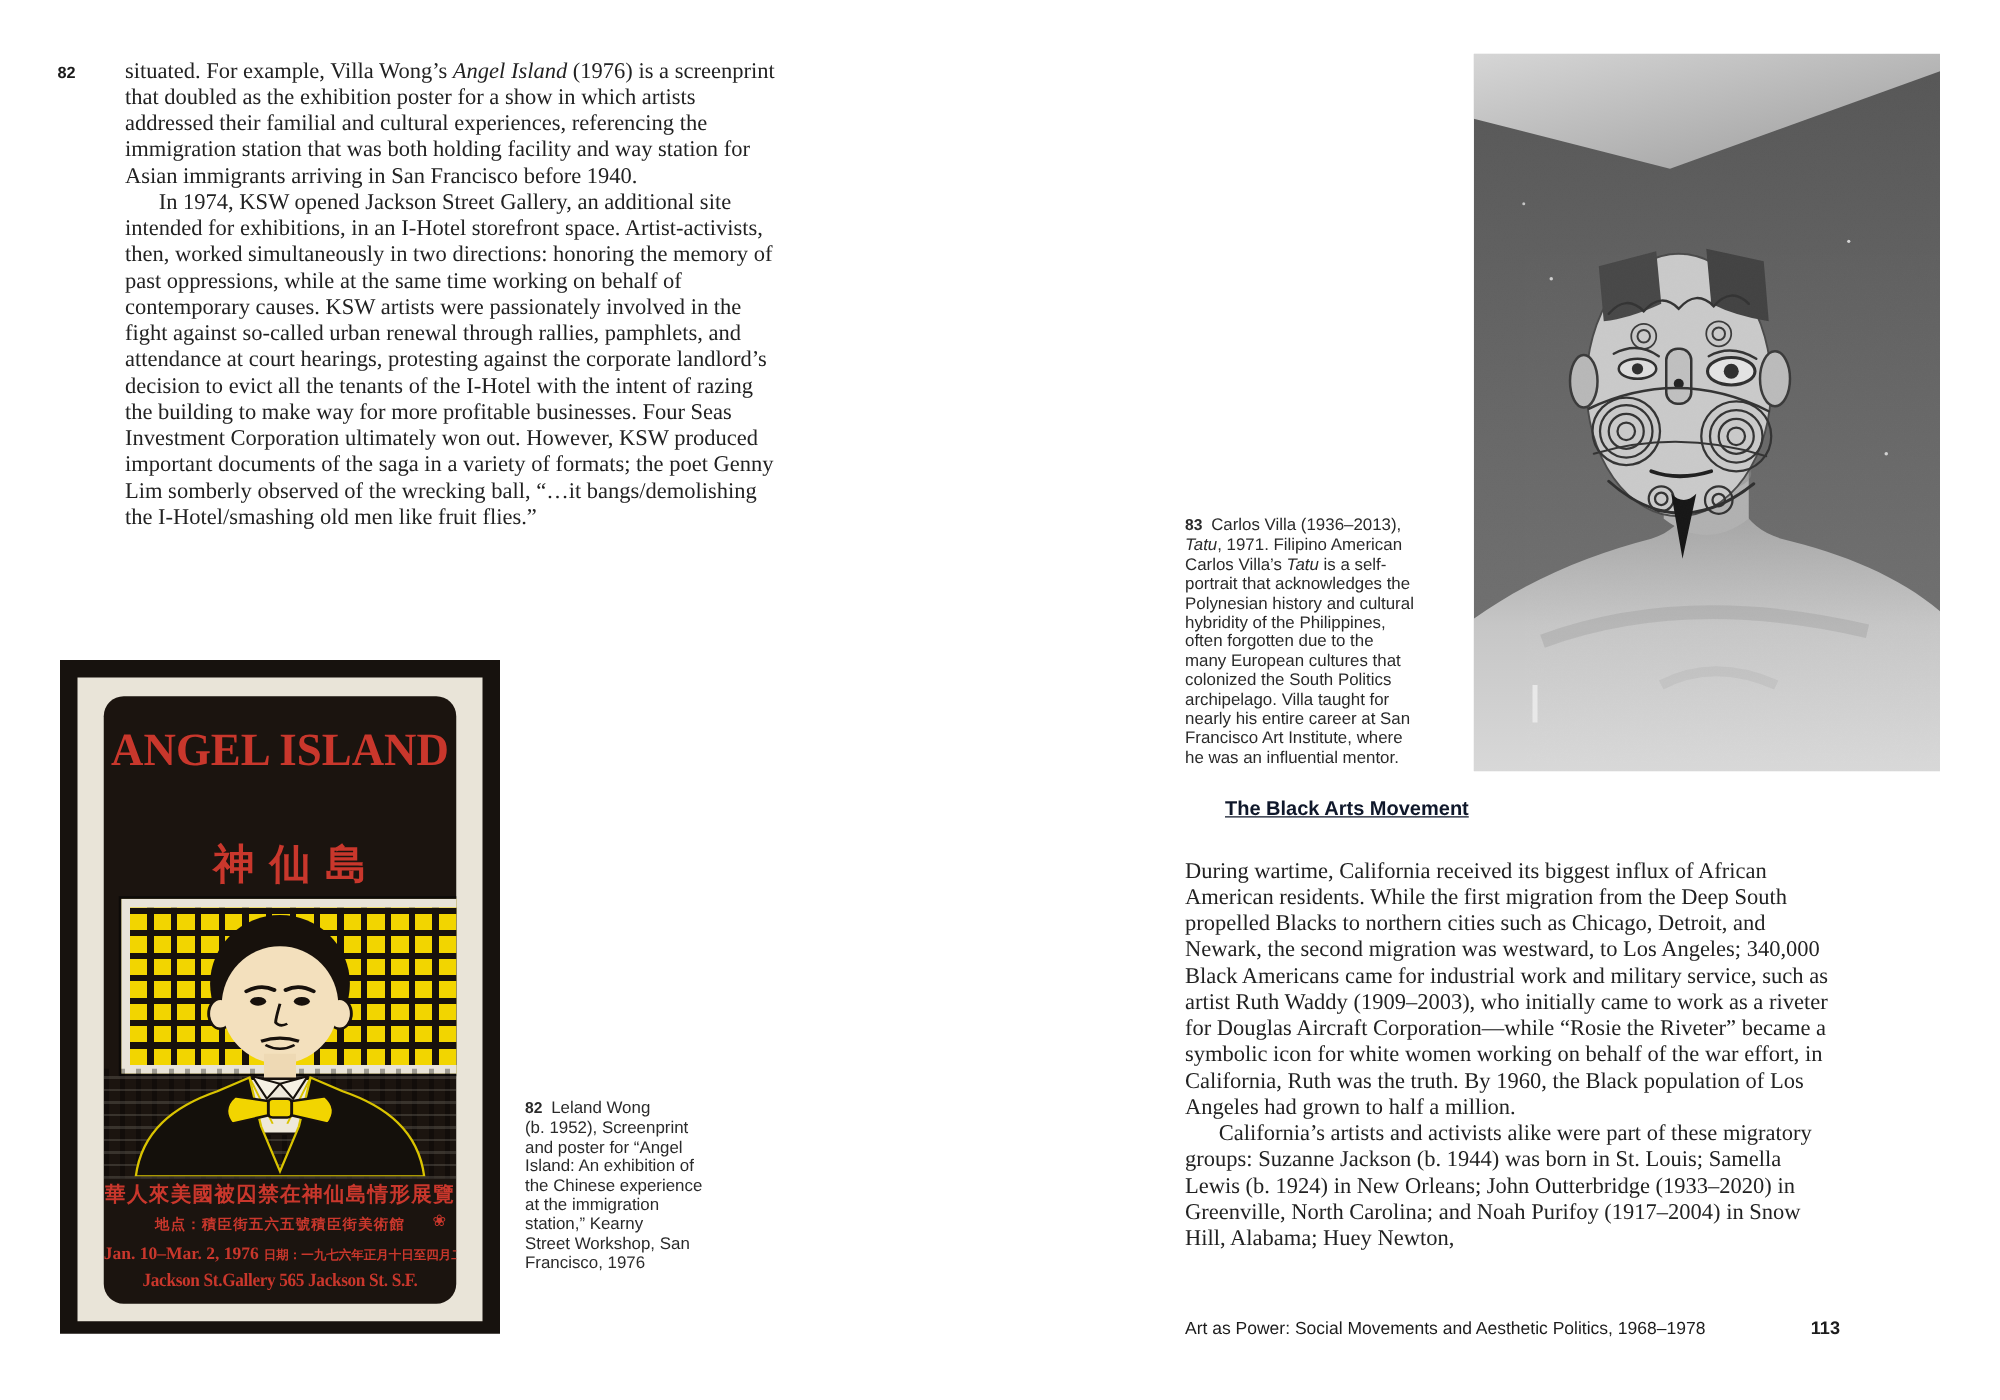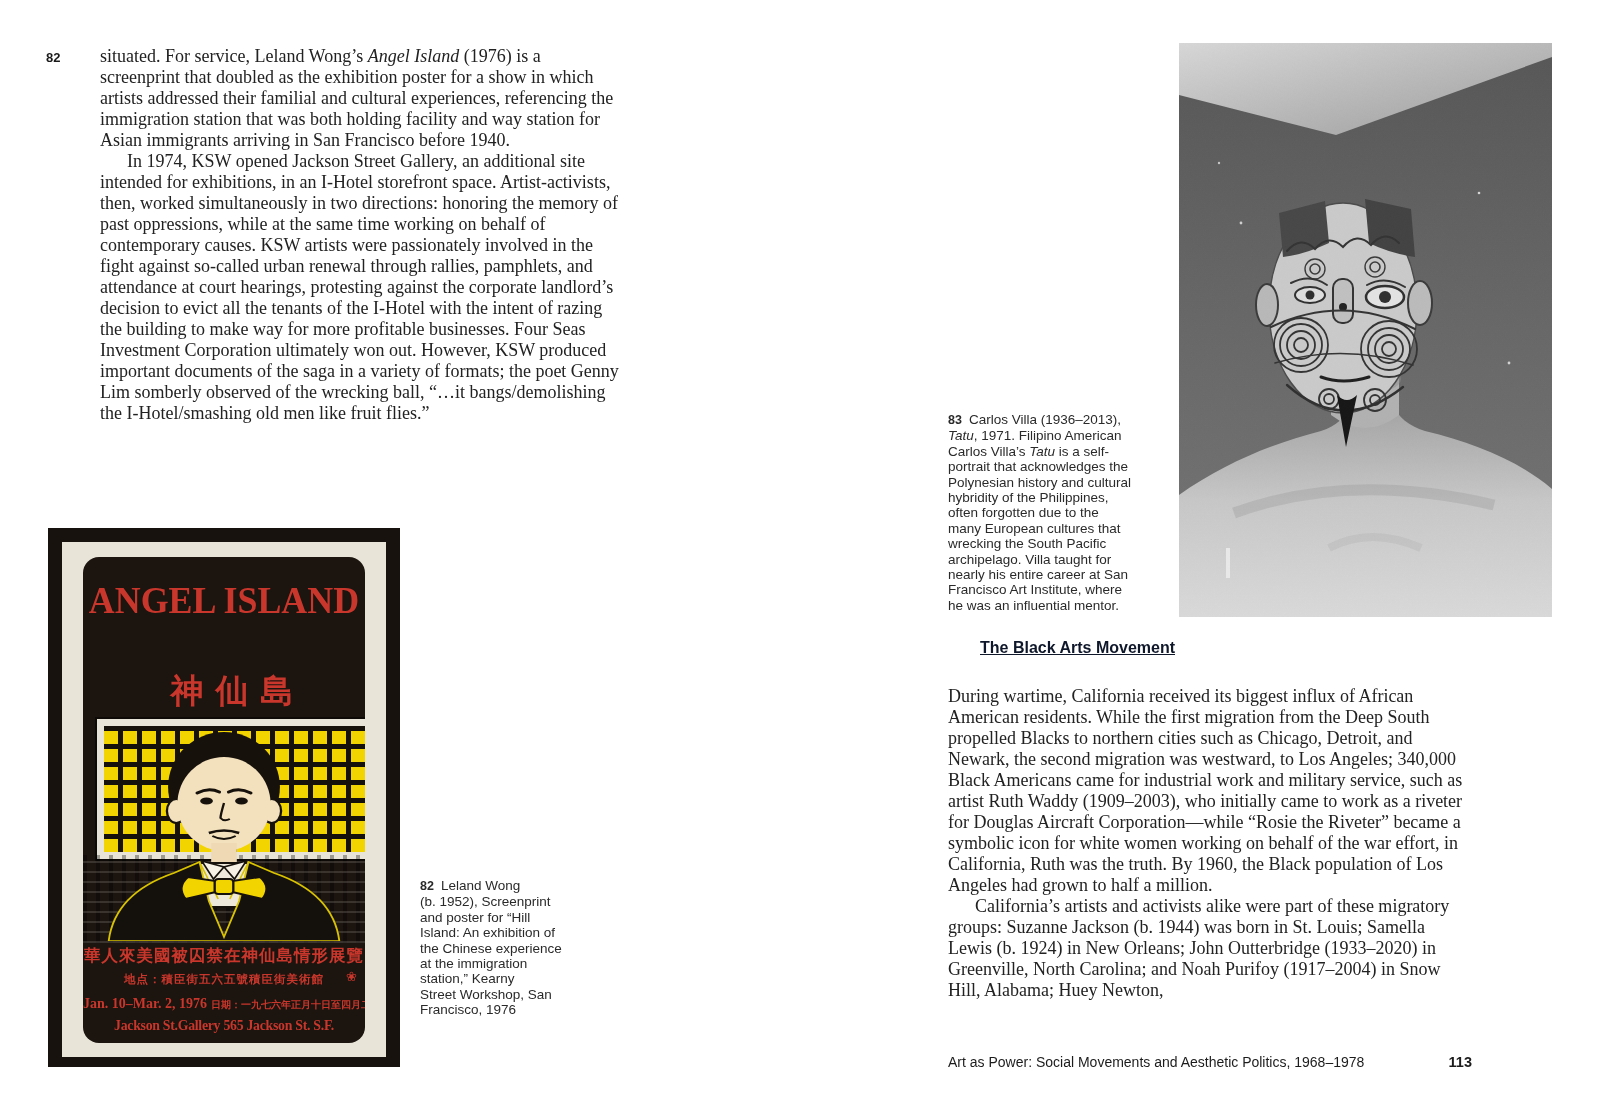--- a/index.html
+++ b/index.html
@@ -62,21 +62,21 @@
   .photo svg{display:block;}
 </style>
 </head>
 <body>
 
 <div style="position:absolute;inset:0;">
 
   <div class="folio-left">82</div>
 
   <div class="col col-left">
-    <p><span>situated. For service, Leland Wong’s </span><i>Angel Island</i><span> (1976) is a screenprint that doubled as the exhibition poster for a show in which artists addressed their familial and cultural experiences, referencing the immigration station that was both holding facility and way station for Asian immigrants arriving in San Francisco before 1940.</span></p>
+    <p><span>situated. For example, Villa Wong’s </span><i>Angel Island</i><span> (1976) is a screenprint that doubled as the exhibition poster for a show in which artists addressed their familial and cultural experiences, referencing the immigration station that was both holding facility and way station for Asian immigrants arriving in San Francisco before 1940.</span></p>
     <p class="indent">In 1974, KSW opened Jackson Street Gallery, an additional site intended for exhibitions, in an I-Hotel storefront space. Artist-activists, then, worked simultaneously in two directions: honoring the memory of past oppressions, while at the same time working on behalf of contemporary causes. KSW artists were passionately involved in the fight against so-called urban renewal through rallies, pamphlets, and attendance at court hearings, protesting against the corporate landlord’s decision to evict all the tenants of the I-Hotel with the intent of razing the building to make way for more profitable businesses. Four Seas Investment Corporation ultimately won out. However, KSW produced important documents of the saga in a variety of formats; the poet Genny Lim somberly observed of the wrecking ball, “…it bangs/demolishing the I-Hotel/smashing old men like fruit flies.”</p>
   </div>
 
   <div class="poster">
     <div class="poster-paper"></div>
     <div class="poster-inner">
       <div class="p-title">ANGEL ISLAND</div>
       <div class="p-hanzi-big">神仙島</div>
       <div class="p-window"></div>
       <div class="p-flecks"></div>
@@ -107,21 +107,21 @@
       <div class="p-hz2">地点：積臣街五六五號積臣街美術館</div>
       <div class="p-seal">❀</div>
       <div class="p-date"><span class="lat">Jan. 10–Mar. 2, 1976</span> <span class="cjk">日期：一九七六年正月十日至四月二日</span></div>
       <div class="p-venue">Jackson St.Gallery 565 Jackson St. S.F.</div>
     </div>
   </div>
 
   <div class="caption caption-82">
     <div class="cap-line"><span class="cap-num">82</span><span>Leland Wong</span></div>
     <div class="cap-line">(b. 1952), Screenprint</div>
-    <div class="cap-line">and poster for “Hill</div>
+    <div class="cap-line">and poster for “Angel</div>
     <div class="cap-line">Island: An exhibition of</div>
     <div class="cap-line">the Chinese experience</div>
     <div class="cap-line">at the immigration</div>
     <div class="cap-line">station,” Kearny</div>
     <div class="cap-line">Street Workshop, San</div>
     <div class="cap-line">Francisco, 1976</div>
   </div>
 
   <div class="photo">
     <svg width="373" height="574" viewBox="0 0 373 574">
@@ -203,21 +203,21 @@
 
   <div class="caption caption-83">
     <div class="cap-line"><span class="cap-num">83</span><span>Carlos Villa (1936–2013),</span></div>
     <div class="cap-line"><span class="it">Tatu</span><span>, 1971. Filipino American</span></div>
     <div class="cap-line"><span>Carlos Villa’s </span><span class="it">Tatu</span><span> is a self-</span></div>
     <div class="cap-line">portrait that acknowledges the</div>
     <div class="cap-line">Polynesian history and cultural</div>
     <div class="cap-line">hybridity of the Philippines,</div>
     <div class="cap-line">often forgotten due to the</div>
     <div class="cap-line">many European cultures that</div>
-    <div class="cap-line">wrecking the South Pacific</div>
+    <div class="cap-line">colonized the South Politics</div>
     <div class="cap-line">archipelago. Villa taught for</div>
     <div class="cap-line">nearly his entire career at San</div>
     <div class="cap-line">Francisco Art Institute, where</div>
     <div class="cap-line">he was an influential mentor.</div>
   </div>
 
   <h3 class="bam-heading">The Black Arts Movement</h3>
 
   <div class="col col-right">
     <p>During wartime, California received its biggest influx of African American residents. While the first migration from the Deep South propelled Blacks to northern cities such as Chicago, Detroit, and Newark, the second migration was westward, to Los Angeles; 340,000 Black Americans came for industrial work and military service, such as artist Ruth Waddy (1909–2003), who initially came to work as a riveter for Douglas Aircraft Corporation—while “Rosie the Riveter” became a symbolic icon for white women working on behalf of the war effort, in California, Ruth was the truth. By 1960, the Black population of Los Angeles had grown to half a million.</p>

